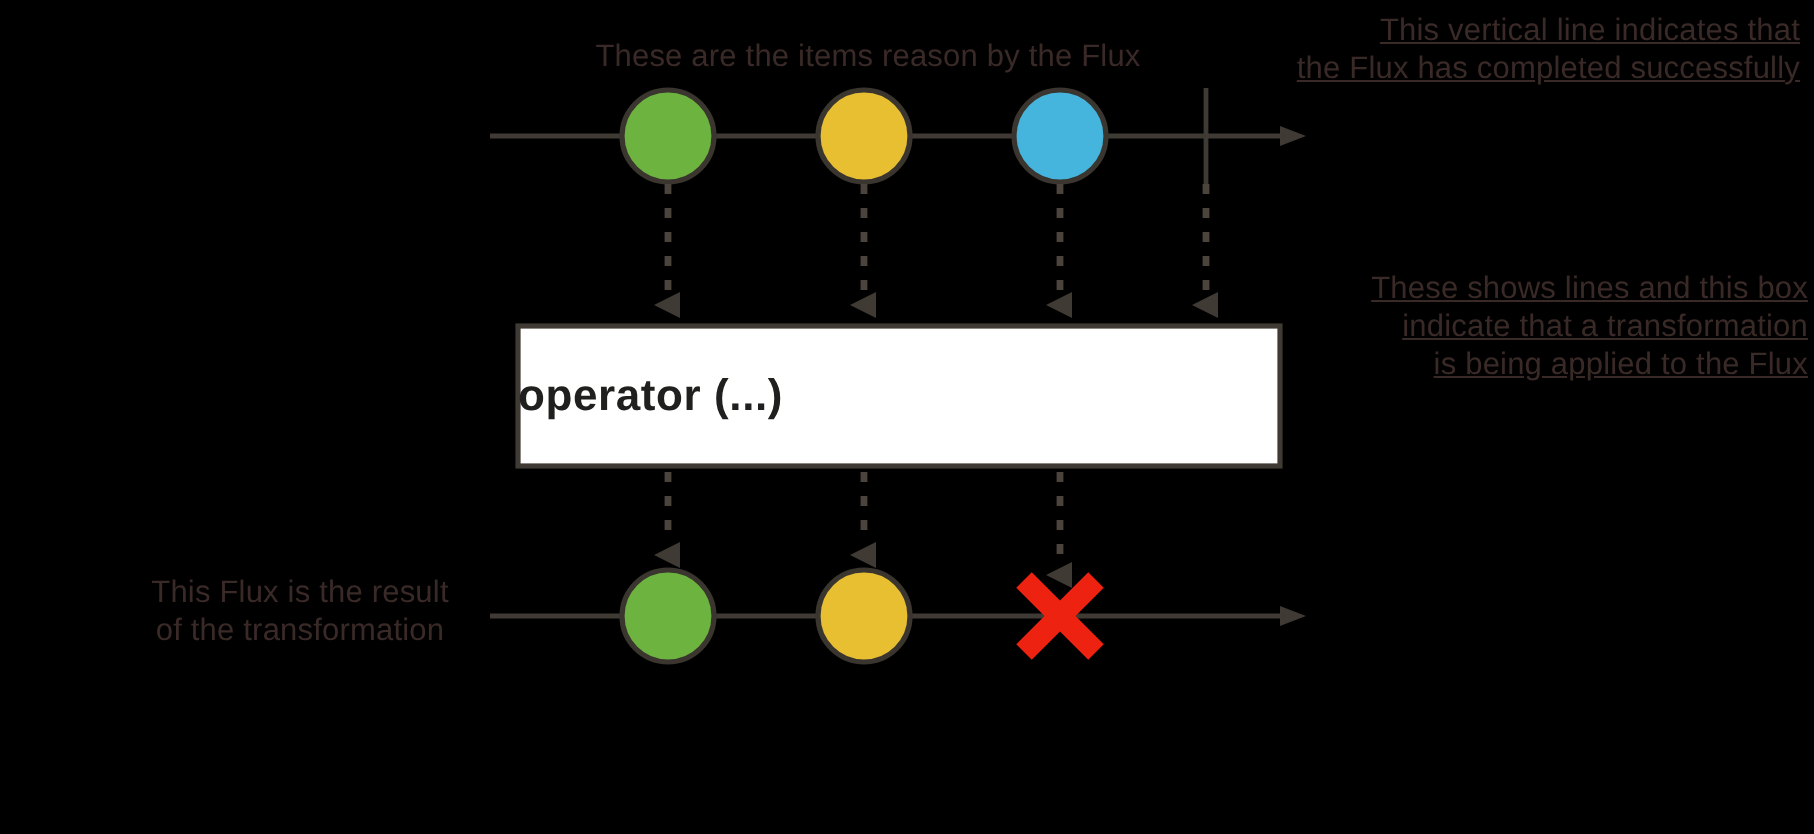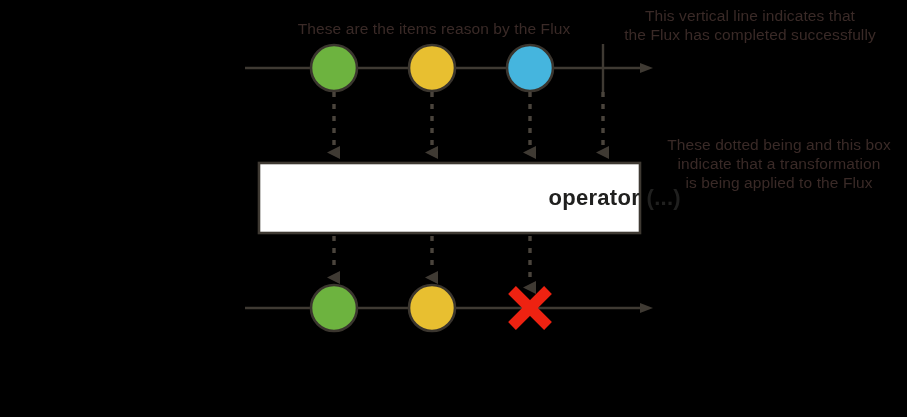--- a/index.html
+++ b/index.html
@@ -25,21 +25,21 @@
   .annot {
     position: absolute;
     color: #3a2a27;
     font-family: "Liberation Sans", sans-serif;
     font-size: 15.5px;
     line-height: 19px;
     white-space: pre;
     letter-spacing: 0.1px;
   }
   .annot.center { text-align: center; }
-  .annot.left   { text-align: center; }
+  .annot.left   { text-align: right; text-decoration: underline; }
   .op-label {
     position: absolute;
     color: #20201f;
     font-family: "Liberation Sans", sans-serif;
     font-weight: bold;
     font-size: 22px;
     letter-spacing: 0.3px;
     white-space: pre;
   }
 </style>
@@ -95,22 +95,24 @@
       </g>
     </g>
   </svg>
 
 
   <div class="annot center" style="left:286px; top:19px; width:296px;">These are the items reason by the Flux</div>
 
   <div class="annot left" style="left:600px; top:6px; width:300px;">This vertical line indicates that
 the Flux has completed successfully</div>
 
-  <div class="annot left" style="left:654px; top:135px; width:250px;">These dotted being and this box
+  <div class="annot left" style="left:654px; top:135px; width:250px;">These shows lines and this box
 indicate that a transformation
 is being applied to the Flux</div>
 
 
+  <div class="annot center" style="left:64px; top:287px; width:172px;">This Flux is the result
+of the transformation</div>
 
 
-  <div class="op-label" style="left:259px; top:185px; width:422px; text-align:right;">operator (...)</div>
+  <div class="op-label" style="left:259px; top:185px; width:422px; text-align:left;">operator (...)</div>
 
 </div>
 
 </body></html>

